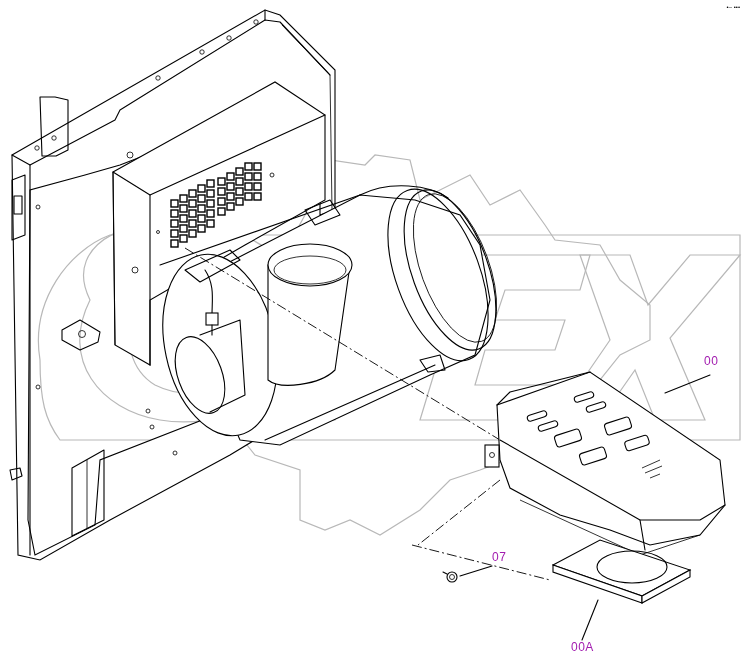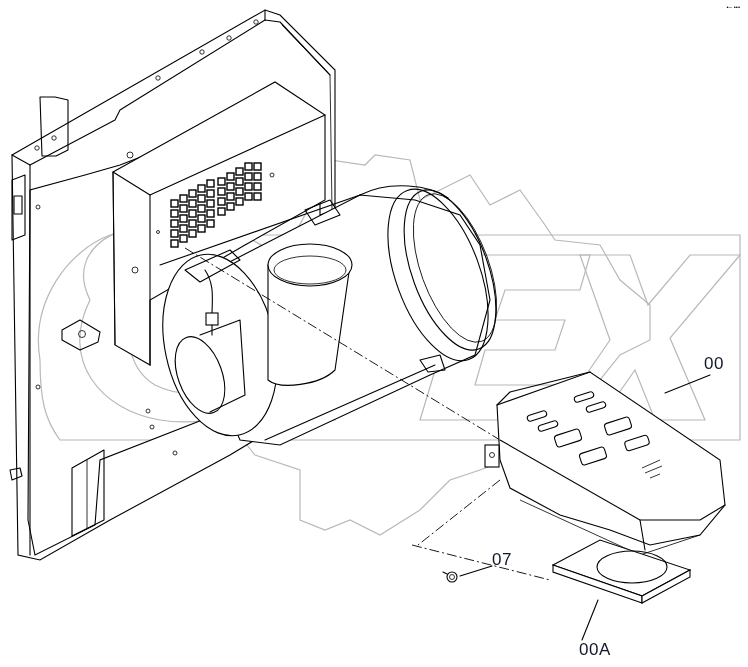--- a/index.html
+++ b/index.html
@@ -1,18 +1,18 @@
 <!DOCTYPE html>
 <html><head>
   <meta charset="utf-8">
   <style>
     html, body { margin: 0; padding: 0; background: #ffffff; }
     body { width: 748px; height: 667px; overflow: hidden; position: relative; font-family: "Liberation Sans", sans-serif; }
     #canvas { position: absolute; left: 0; top: 0; width: 748px; height: 667px; }
-    .callout { position: absolute; font-family: "Liberation Sans", sans-serif; font-size: 17px; color: #0f172a; line-height: 1; letter-spacing: 0.5px; }
+    .callout { position: absolute; font-family: "Liberation Sans", sans-serif; font-size: 12px; color: #a21caf; line-height: 1; letter-spacing: 0.5px; }
     .corner-mark { position: absolute; right: 8px; top: 4px; font-size: 6px; color: #000; }
     svg .ln { fill: none; stroke: #000; stroke-width: 1.1; stroke-linejoin: round; stroke-linecap: round; }
     svg .thin { fill: none; stroke: #000; stroke-width: 0.8; }
     svg .dash { fill: none; stroke: #000; stroke-width: 0.9; stroke-dasharray: 10 3 2 3; }
     svg .wm { fill: none; stroke: #b8b8b8; stroke-width: 1.2; }
     svg .fillw { fill: #fff; stroke: #000; stroke-width: 1.1; }
     svg .grill { fill: #fff; stroke: #000; stroke-width: 1.4; }
   </style>
 </head>
 <body>
@@ -209,13 +209,13 @@
     <path class="ln" d="M665,393 L710,375"></path>
     <path class="ln" d="M460,576 L492,566"></path>
     <path class="ln" d="M598,600 L582,640"></path>
   </g>
 </svg>
 
 <div class="corner-mark">•– •••</div>
 
 <div class="callout" style="left:704px; top:355px;">00</div>
 <div class="callout" style="left:492px; top:551px;">07</div>
-<div class="callout" style="left:571px; top:641px;margin-left:8px;">00A</div>
+<div class="callout" style="left:571px; top:641px;">00A</div>
 
 </body></html>

